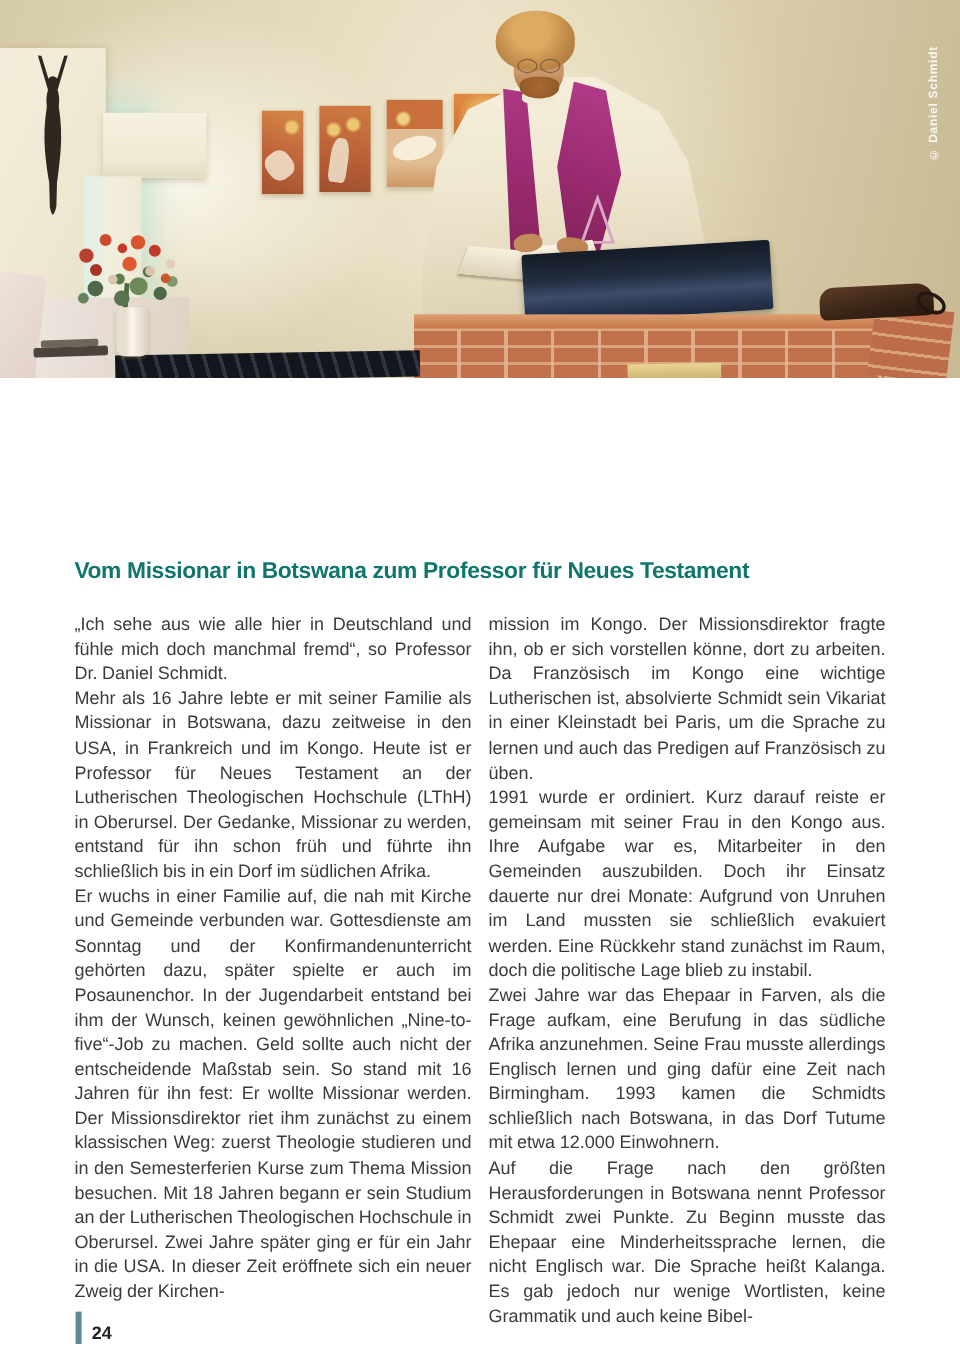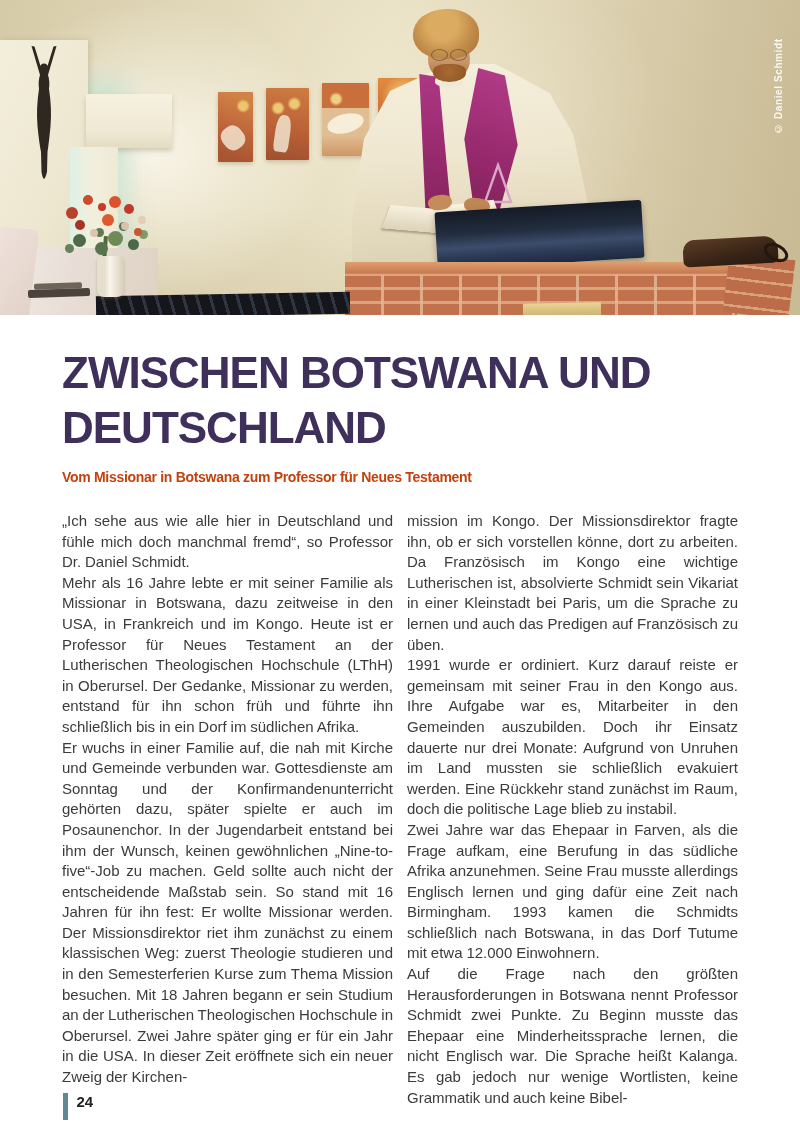--- a/index.html
+++ b/index.html
@@ -113,28 +113,28 @@
   .vase { left:97px; top:256px; width:27px; height:41px; border-radius:5px 5px 7px 7px;
     background:linear-gradient(90deg,#e6dfcf 0 28%,#faf6ec 48%,#d7cdba 100%); box-shadow:0 2px 3px rgba(120,100,70,.3); }
   .credit { right:16px; top:24px; height:110px; writing-mode:vertical-rl; transform:rotate(180deg);
     color:rgba(255,255,255,.88); font-size:10px; font-weight:bold; letter-spacing:.6px; }
 
   
   .headline { position:absolute; left:62px; top:345px; width:676px;
     font-size:44px; line-height:55px; font-weight:bold; letter-spacing:-1px; color:#3e2f5b; }
   .headline span { display:block; }
   .subtitle { position:absolute; left:62px; top:465px; width:676px;
-    font-size:14px; line-height:24px; font-weight:bold; letter-spacing:-.3px; color:#c2410c; }
+    font-size:19px; line-height:24px; font-weight:bold; letter-spacing:-.3px; color:#0f766e; }
   .columns { position:absolute; left:62px; top:511px; width:676px; display:flex; gap:14px; }
   .col { flex:1 1 0; }
   .col p { font-size:15px; line-height:20.6px; color:#3b3b3b; text-align:justify;
     hyphens:auto; -webkit-hyphens:auto; word-spacing:-.3px; }
 
   
-  .footer { position:absolute; left:63px; bottom:19px; display:flex; align-items:flex-start; }
+  .footer { position:absolute; left:63px; bottom:19px; display:flex; align-items:flex-end; }
   .footer .bar { display:block; width:4.5px; height:27px; background:#5d8894; }
   .footer .num { margin-left:9px; font-size:15px; font-weight:bold; color:#232323; }
 </style>
 </head>
 <body>
 
 <div class="page">
 
   <figure class="photo">
     <div class="wall"></div>
@@ -183,24 +183,20 @@
     <div class="grate"></div>
 
     <div class="stems"></div>
     <div class="leaves"></div>
     <div class="blooms"></div>
     <div class="vase"></div>
 
     <div class="credit">© Daniel Schmidt</div>
   </figure>
 
-  <h1 class="headline">
-    <span>ZWISCHEN BOTSWANA UND</span>
-    <span>DEUTSCHLAND</span>
-  </h1>
 
   <p class="subtitle">Vom Missionar in Botswana zum Professor für Neues Testament</p>
 
   <main class="columns">
     <div class="col">
         <p>„Ich sehe aus wie alle hier in Deutschland und fühle mich doch manchmal fremd“, so Professor Dr. Daniel Schmidt.</p>
         <p>Mehr als 16 Jahre lebte er mit seiner Familie als Missionar in Botswana, dazu zeitweise in den USA, in Frankreich und im Kongo. Heute ist er Professor für Neues Testament an der Lutherischen Theologischen Hochschule (LThH) in Oberursel. Der Gedanke, Missionar zu werden, entstand für ihn schon früh und führte ihn schließlich bis in ein Dorf im südlichen Afrika.</p>
         <p>Er wuchs in einer Familie auf, die nah mit Kirche und Gemeinde verbunden war. Gottesdienste am Sonntag und der Konfirmandenunterricht gehörten dazu, später spielte er auch im Posaunenchor. In der Jugendarbeit entstand bei ihm der Wunsch, keinen gewöhnlichen „Nine-to-five“-Job zu machen. Geld sollte auch nicht der entscheidende Maßstab sein. So stand mit 16 Jahren für ihn fest: Er wollte Missionar werden. Der Missionsdirektor riet ihm zunächst zu einem klassischen Weg: zuerst Theologie studieren und in den Semesterferien Kurse zum Thema Mission besuchen. Mit 18 Jahren begann er sein Studium an der Lutherischen Theologischen Hochschule in Oberursel. Zwei Jahre später ging er für ein Jahr in die USA. In dieser Zeit eröffnete sich ein neuer Zweig der Kirchen-</p>
       </div>
     <div class="col">

